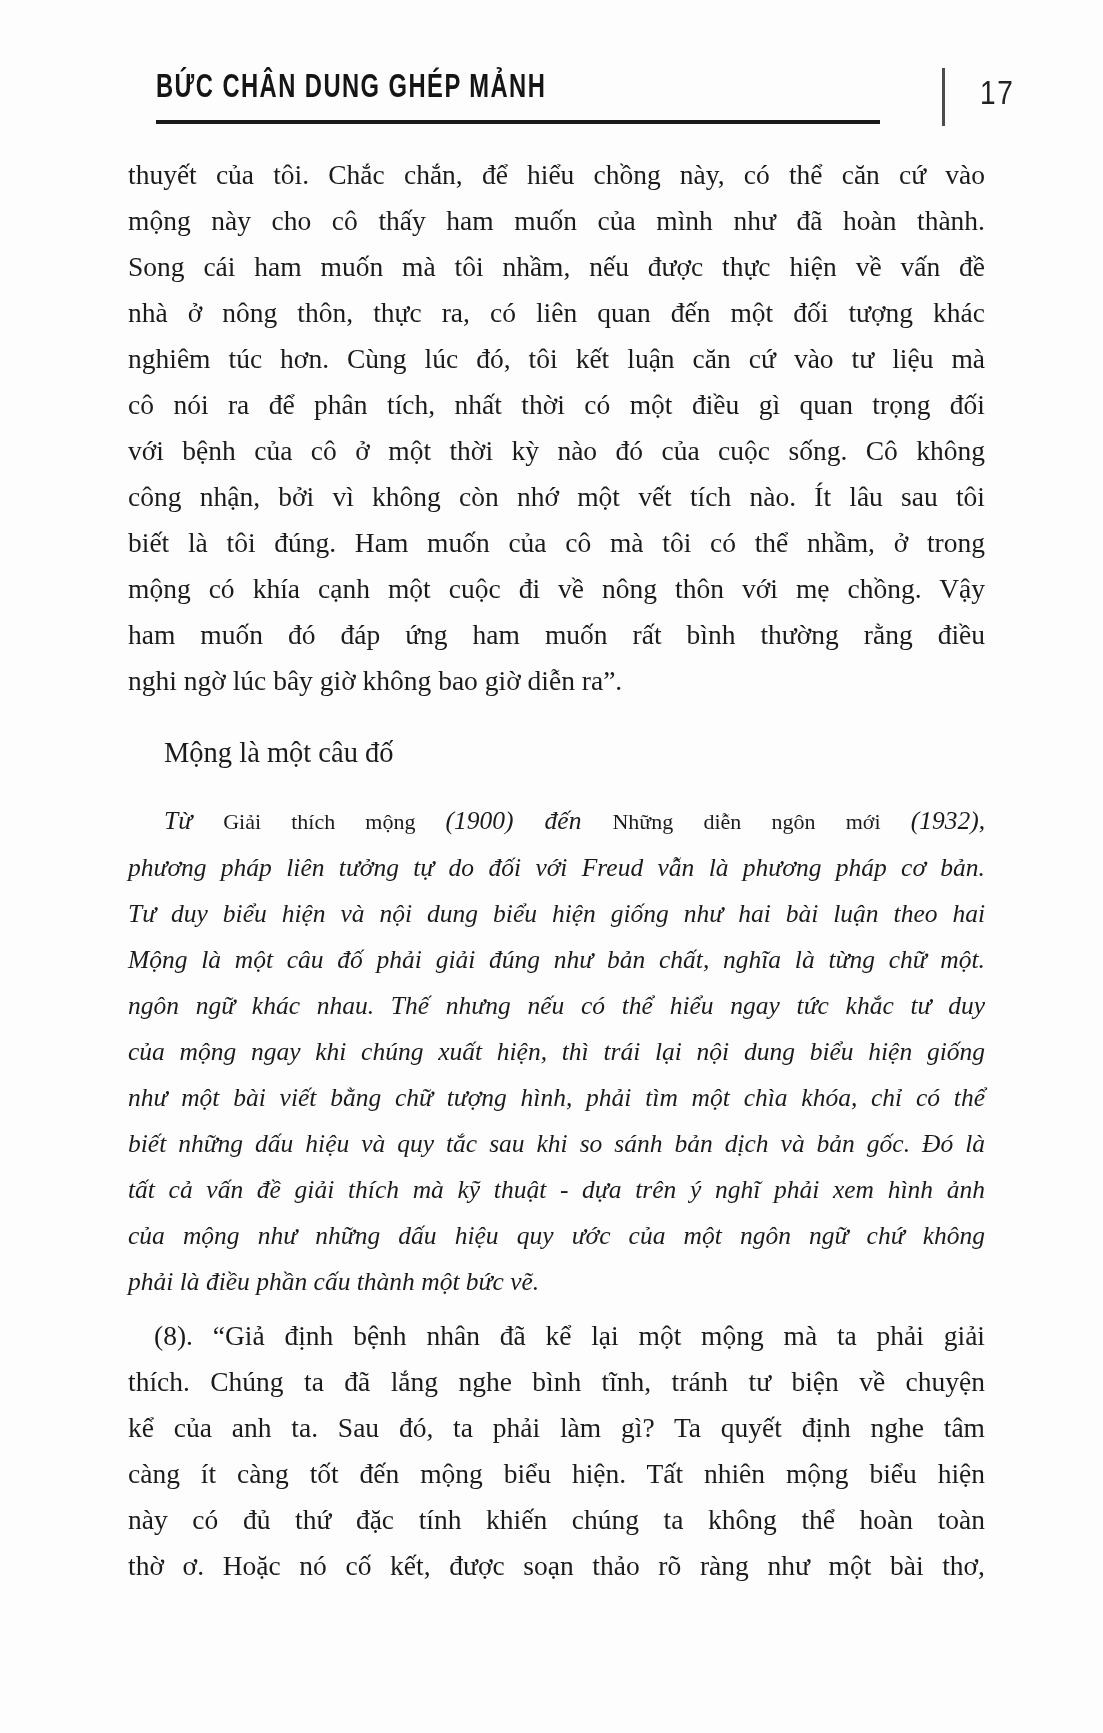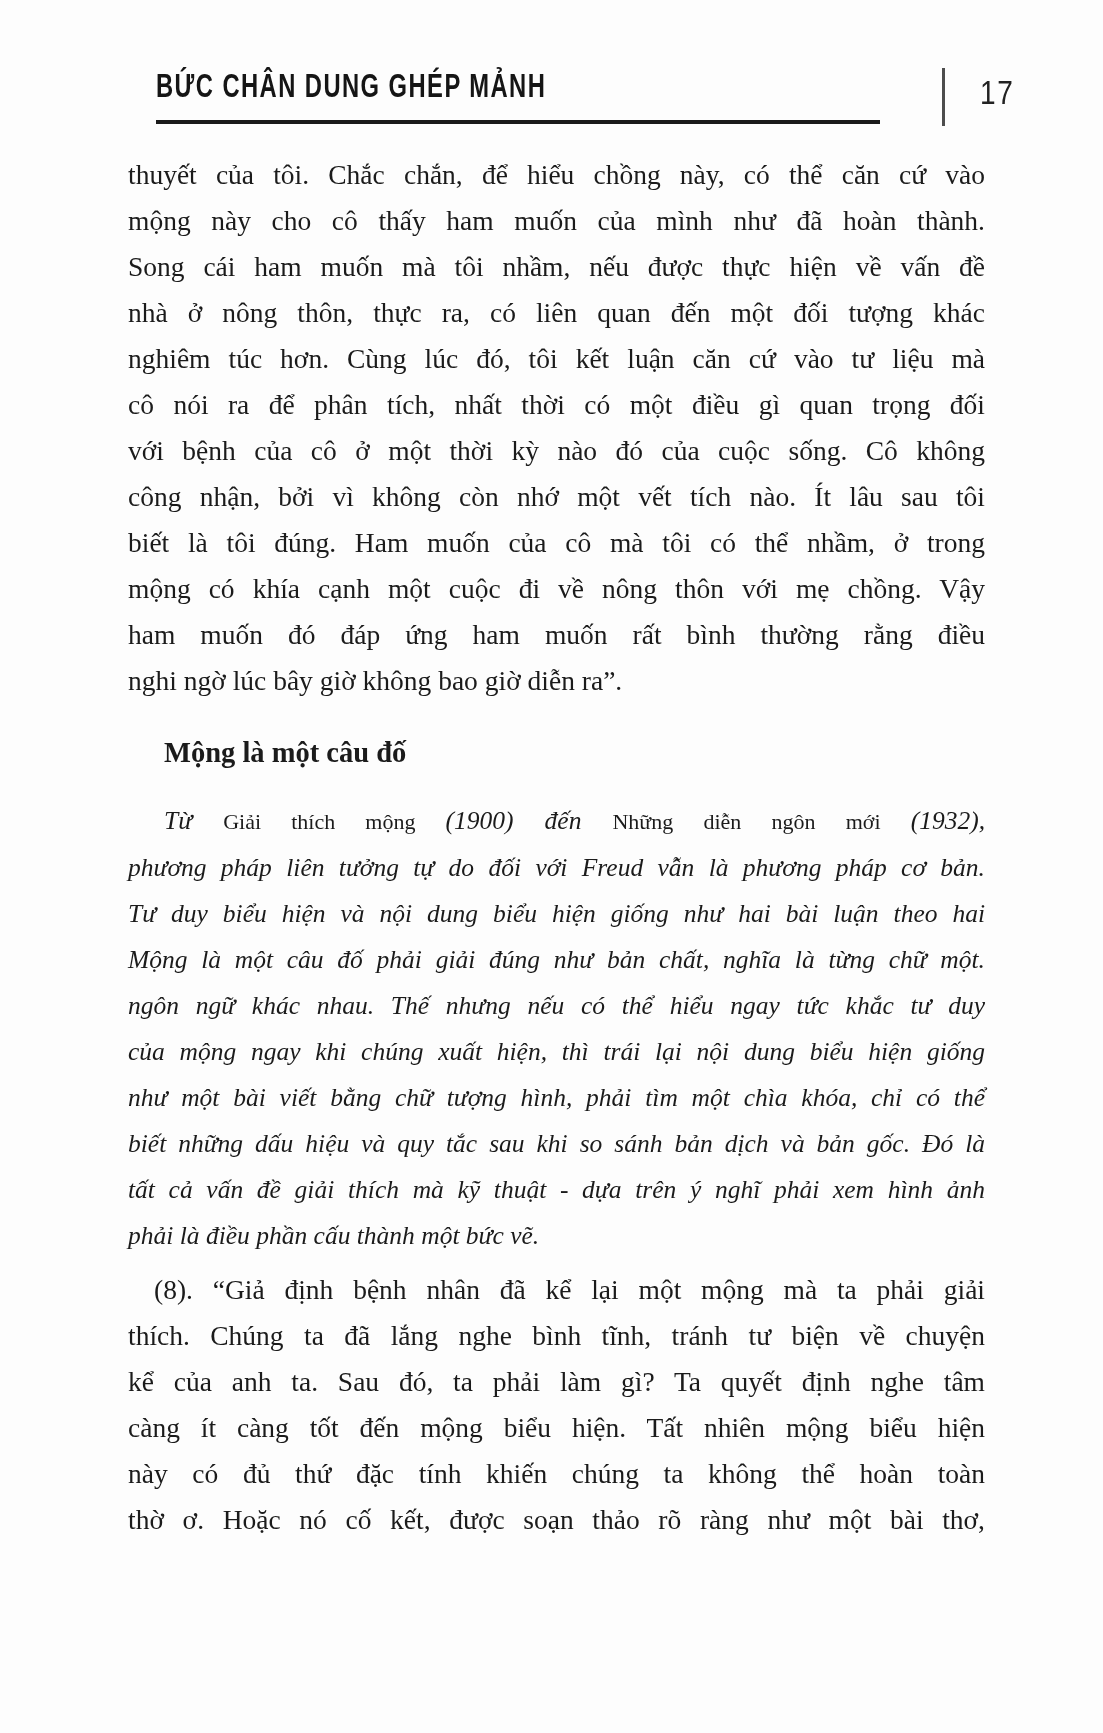--- a/index.html
+++ b/index.html
@@ -47,21 +47,21 @@
     text-align-last:justify;
     -moz-text-align-last:justify;
     white-space:normal;
   }
   .ln.last { text-align:right; text-align-last:left; -moz-text-align-last:left; }
   .it { font-style:italic; font-size:25.5px; }
   .it .rm-seg { font-style:normal; font-size:22px; }
   .indent { text-indent:36px; }
   .indent-sm { text-indent:26px; }
   .heading {
-    font-weight:700;
+    font-weight:400;
     font-size:28.5px;
     line-height:46px;
     margin:26px 0 22px 0;
     text-indent:36px;
     text-align:left;
   }
   .para3 { margin-top:8px; }
 </style>
 </head>
 <body>
@@ -99,20 +99,21 @@
     <div>
       <div class="ln it indent"><span>Từ </span><span class="rm-seg">Giải thích mộng </span><span>(1900) </span><span>đến </span><span class="rm-seg">Những diễn ngôn mới </span><span>(1932),</span></div>
       <div class="ln it">phương pháp liên tưởng tự do đối với Freud vẫn là phương pháp cơ bản.</div>
       <div class="ln it">Tư duy biểu hiện và nội dung biểu hiện giống như hai bài luận theo hai</div>
       <div class="ln it">Mộng là một câu đố phải giải đúng như bản chất, nghĩa là từng chữ một.</div>
       <div class="ln it">ngôn ngữ khác nhau. Thế nhưng nếu có thể hiểu ngay tức khắc tư duy</div>
       <div class="ln it">của mộng ngay khi chúng xuất hiện, thì trái lại nội dung biểu hiện giống</div>
       <div class="ln it">như một bài viết bằng chữ tượng hình, phải tìm một chìa khóa, chỉ có thể</div>
       <div class="ln it">biết những dấu hiệu và quy tắc sau khi so sánh bản dịch và bản gốc. Đó là</div>
       <div class="ln it">tất cả vấn đề giải thích mà kỹ thuật - dựa trên ý nghĩ phải xem hình ảnh</div>
+      <div class="ln it">của mộng như những dấu hiệu quy ước của một ngôn ngữ chứ không</div>
       <div class="ln it last">phải là điều phần cấu thành một bức vẽ.</div>
     </div>
 
     <div class="para3">
       <div class="ln indent-sm">(8). “Giả định bệnh nhân đã kể lại một mộng mà ta phải giải</div>
       <div class="ln">thích. Chúng ta đã lắng nghe bình tĩnh, tránh tư biện về chuyện</div>
       <div class="ln">kể của anh ta. Sau đó, ta phải làm gì? Ta quyết định nghe tâm</div>
       <div class="ln">càng ít càng tốt đến mộng biểu hiện. Tất nhiên mộng biểu hiện</div>
       <div class="ln">này có đủ thứ đặc tính khiến chúng ta không thể hoàn toàn</div>
       <div class="ln">thờ ơ. Hoặc nó cố kết, được soạn thảo rõ ràng như một bài thơ,</div>

